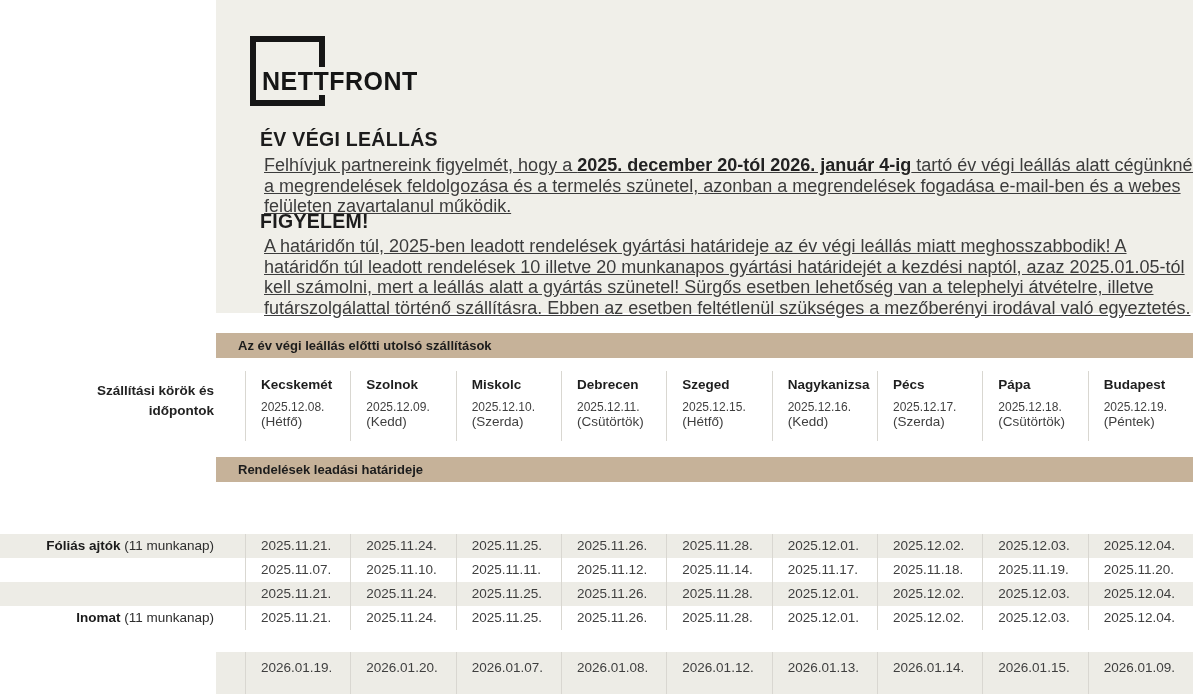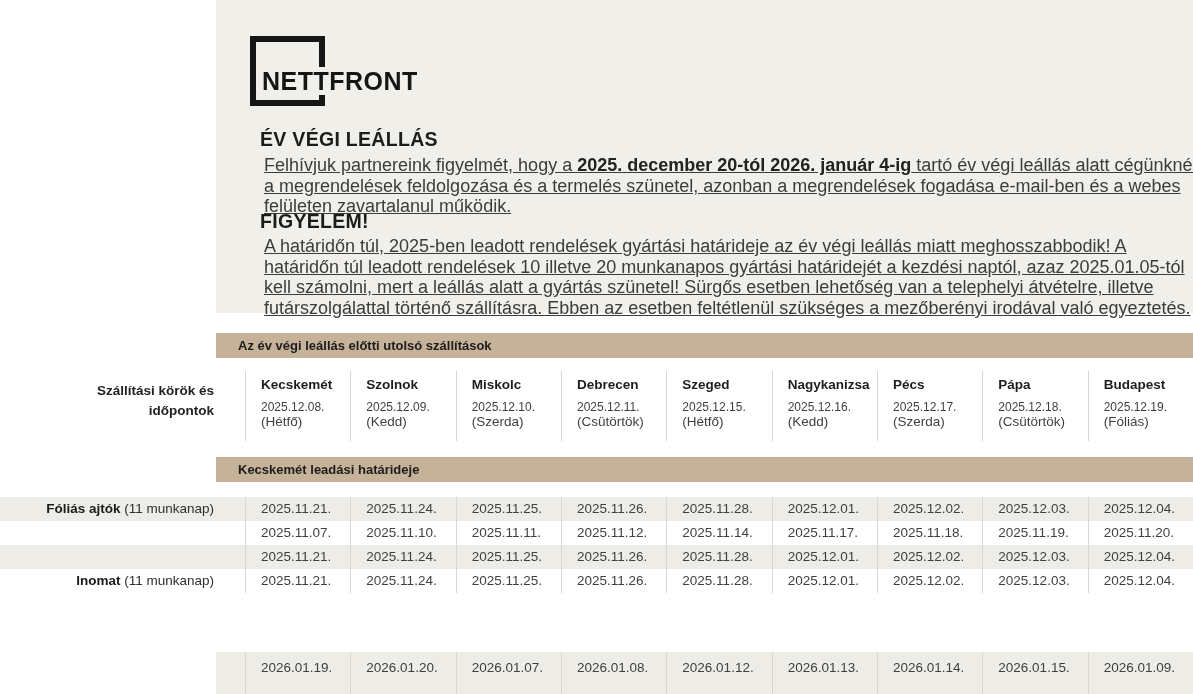--- a/index.html
+++ b/index.html
@@ -43,21 +43,21 @@
   .ship-label{position:absolute;left:0;top:381px;width:214px;text-align:right;
     font-size:13.5px;font-weight:700;color:#222;line-height:20px;padding-left:48px;}
   .city-grid{position:absolute;left:245px;top:371px;width:948px;height:70px;
     display:grid;grid-template-columns:repeat(9,1fr);}
   .col{border-left:1px solid var(--div);padding:6px 0 0 15px;overflow:hidden;}
   .city{font-size:13.5px;font-weight:700;color:#1e1e1e;white-space:nowrap;}
   .cdate{margin-top:8px;font-size:12px;color:var(--date);white-space:nowrap;}
   .cday{font-size:13.5px;color:var(--date);white-space:nowrap;}
 
   
-  .drow{position:absolute;left:0;width:1193px;height:24px;}
+  .drow{position:absolute;left:0;width:1193px;height:24px;margin-top:37px;}
   .dlabel{position:absolute;left:0;top:0;width:214px;height:24px;text-align:right;
     font-size:13.5px;color:#2e2e2e;line-height:24px;white-space:nowrap;}
   .dlabel b{color:#1b1b1b;}
   .dcells{position:absolute;left:245px;top:0;width:948px;height:24px;
     display:grid;grid-template-columns:repeat(9,1fr);}
   .dcell{border-left:1px solid var(--div);font-size:13.5px;color:var(--date);
     line-height:24px;padding-left:15px;white-space:nowrap;overflow:hidden;}
 
   
   .bottom-row{position:absolute;left:216px;top:652px;width:977px;height:60px;background:var(--zebra);}
@@ -126,25 +126,25 @@
         <div class="cday">(Szerda)</div>
       </div>
       <div class="col">
         <div class="city">Pápa</div>
         <div class="cdate">2025.12.18.</div>
         <div class="cday">(Csütörtök)</div>
       </div>
       <div class="col">
         <div class="city">Budapest</div>
         <div class="cdate">2025.12.19.</div>
-        <div class="cday">(Fóliás)</div>
+        <div class="cday">(Péntek)</div>
       </div>
     </div>
 
-  <div class="bar bar2"><span>Kecskemét leadási határideje</span></div>
+  <div class="bar bar2"><span>Rendelések leadási határideje</span></div>
 
   <div id="deadlineTable">
       <div class="drow" style="top: 497px; background: var(--zebra);">
         <div class="dlabel"><b>Fóliás ajtók</b> (11 munkanap)</div>
         <div class="dcells">
           <div class="dcell">2025.11.21.</div>
           <div class="dcell">2025.11.24.</div>
           <div class="dcell">2025.11.25.</div>
           <div class="dcell">2025.11.26.</div>
           <div class="dcell">2025.11.28.</div>

